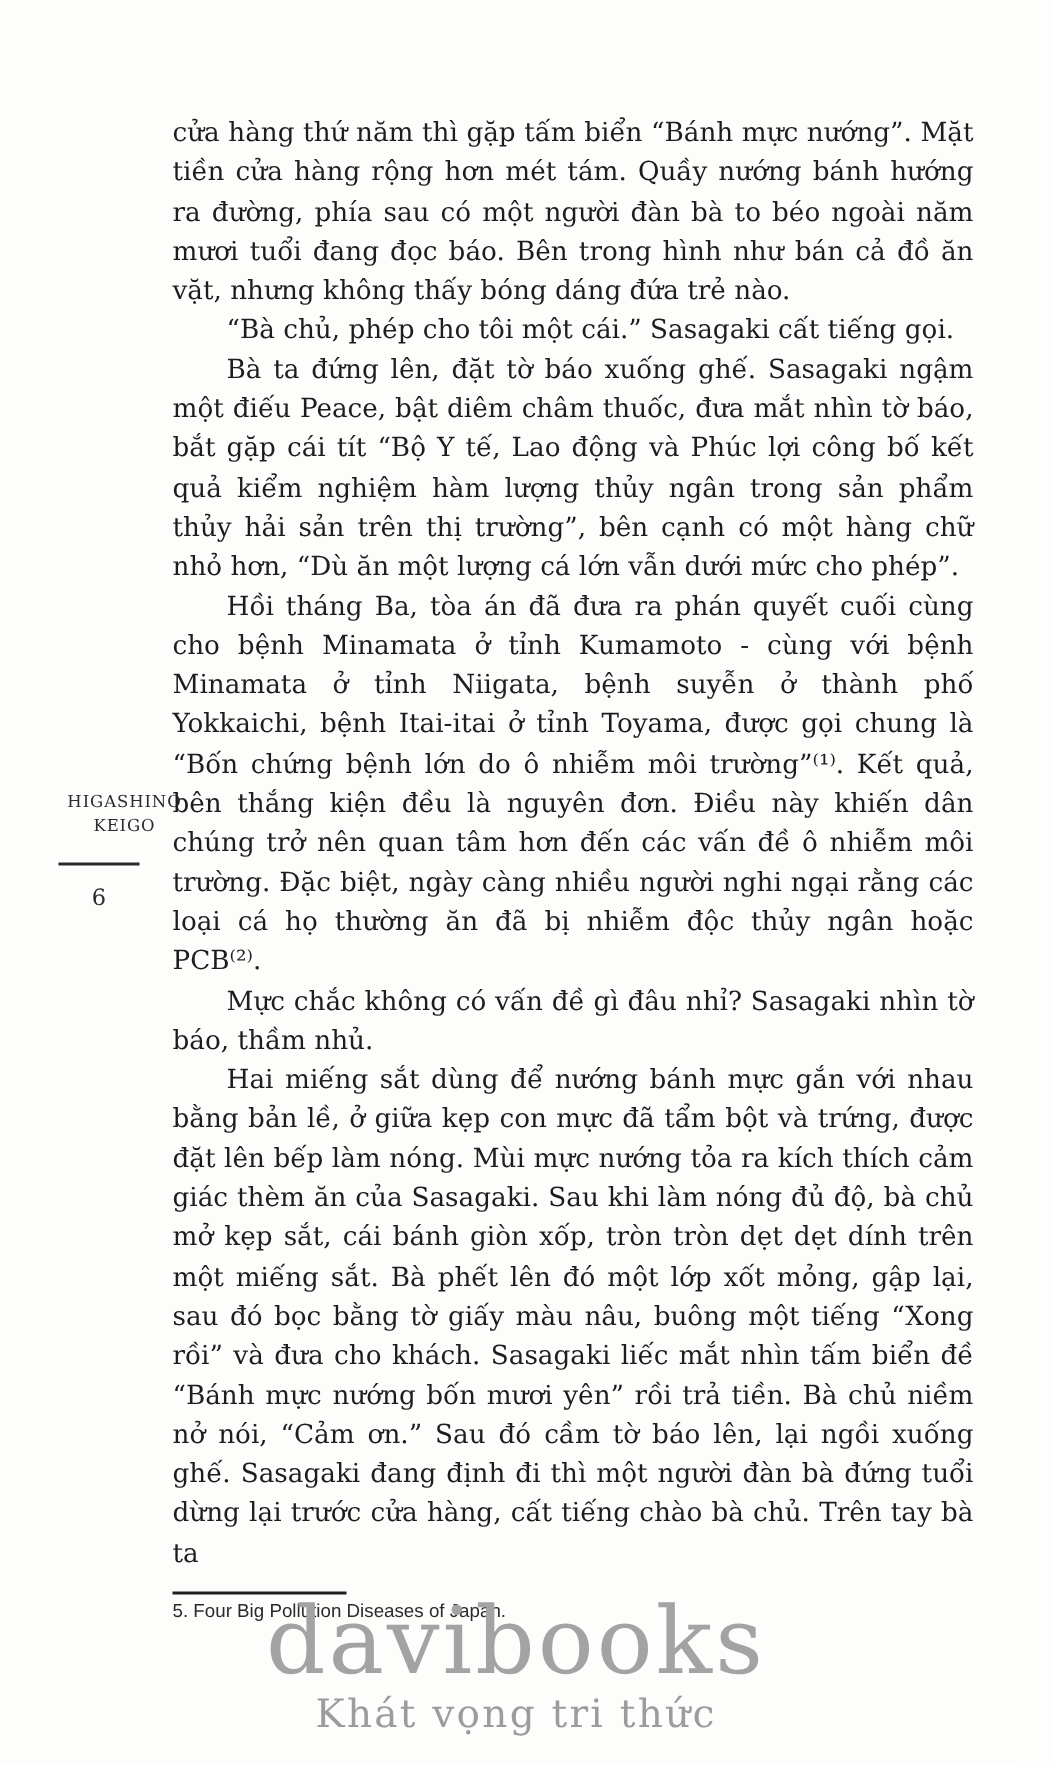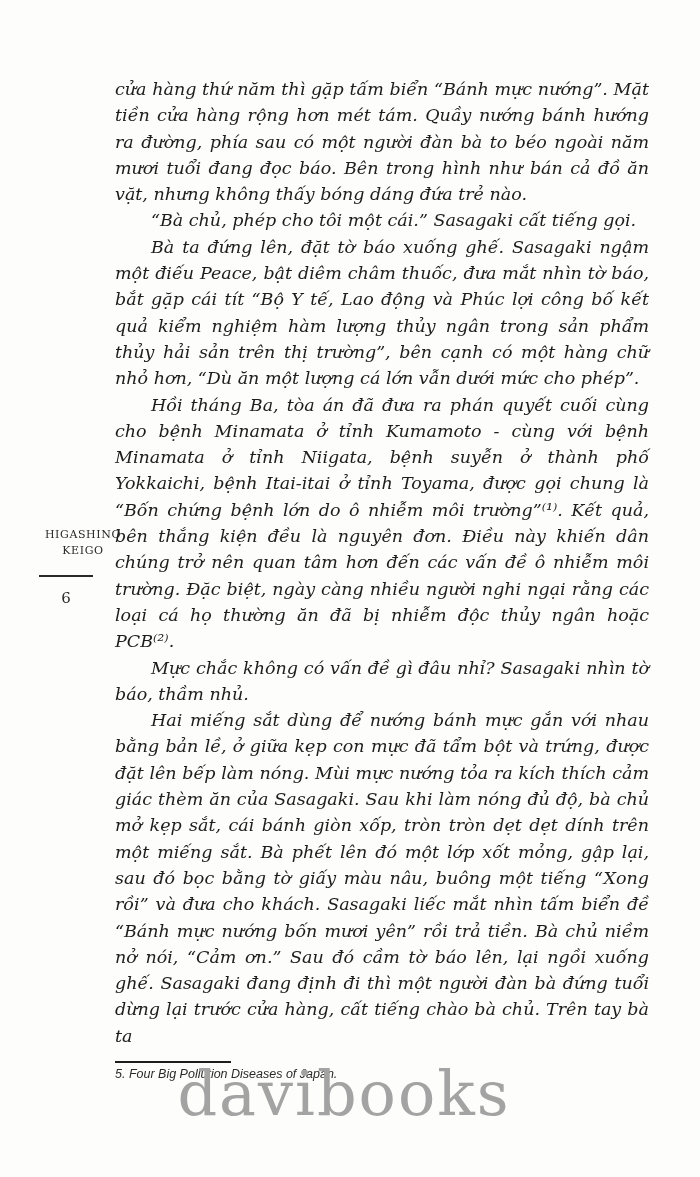--- a/index.html
+++ b/index.html
@@ -47,21 +47,21 @@
   
   .text-col {
     position: absolute;
     left: 115px;
     top: 76px;
     width: 534px;
     font-size: 17.5px;
     line-height: 26.3px;
     text-align: justify;
   }
-  .text-col p { margin: 0; text-indent: 36px; font-style: italic; }
+  .text-col p { margin: 0; text-indent: 36px; }
   .text-col p.no-indent { text-indent: 0; }
 
   .footnote-sep {
     margin-top: 12px;
     width: 116px;
     height: 2px;
     background: #1d1d1d;
   }
   p.footnote {
     font-family: "Liberation Sans", sans-serif;
@@ -119,15 +119,16 @@
     <p>Hồi tháng Ba, tòa án đã đưa ra phán quyết cuối cùng cho bệnh Minamata ở tỉnh Kumamoto - cùng với bệnh Minamata ở tỉnh Niigata, bệnh suyễn ở thành phố Yokkaichi, bệnh Itai-itai ở tỉnh Toyama, được gọi chung là “Bốn chứng bệnh lớn do ô nhiễm môi trường”⁽¹⁾. Kết quả, bên thắng kiện đều là nguyên đơn. Điều này khiến dân chúng trở nên quan tâm hơn đến các vấn đề ô nhiễm môi trường. Đặc biệt, ngày càng nhiều người nghi ngại rằng các loại cá họ thường ăn đã bị nhiễm độc thủy ngân hoặc PCB⁽²⁾.</p>
     <p>Mực chắc không có vấn đề gì đâu nhỉ? Sasagaki nhìn tờ báo, thầm nhủ.</p>
     <p>Hai miếng sắt dùng để nướng bánh mực gắn với nhau bằng bản lề, ở giữa kẹp con mực đã tẩm bột và trứng, được đặt lên bếp làm nóng. Mùi mực nướng tỏa ra kích thích cảm giác thèm ăn của Sasagaki. Sau khi làm nóng đủ độ, bà chủ mở kẹp sắt, cái bánh giòn xốp, tròn tròn dẹt dẹt dính trên một miếng sắt. Bà phết lên đó một lớp xốt mỏng, gập lại, sau đó bọc bằng tờ giấy màu nâu, buông một tiếng “Xong rồi” và đưa cho khách. Sasagaki liếc mắt nhìn tấm biển đề “Bánh mực nướng bốn mươi yên” rồi trả tiền. Bà chủ niềm nở nói, “Cảm ơn.” Sau đó cầm tờ báo lên, lại ngồi xuống ghế. Sasagaki đang định đi thì một người đàn bà đứng tuổi dừng lại trước cửa hàng, cất tiếng chào bà chủ. Trên tay bà ta</p>
 
     <div class="footnote-sep"></div>
     <p class="footnote">5. Four Big Pollution Diseases of Japan.</p>
   </div>
 
   <div class="watermark">
     <div class="wm-brand">davibooks</div>
+    <div class="wm-tagline">Khát vọng tri thức</div>
   </div>
 
 </div>
 
 </body></html>

